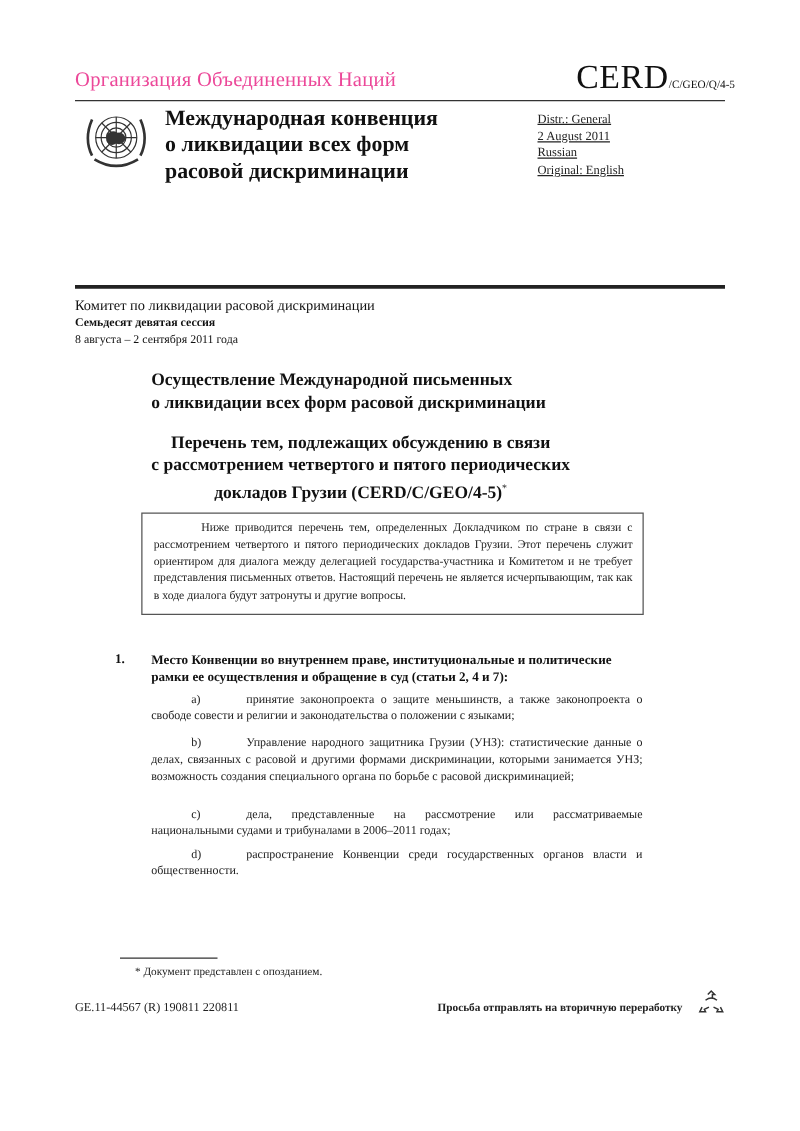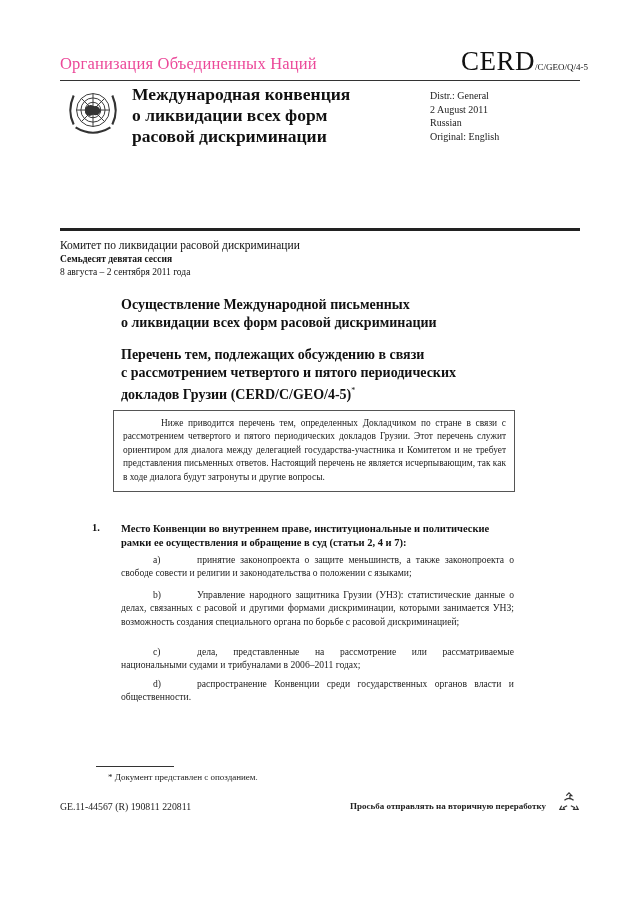--- a/index.html
+++ b/index.html
@@ -5,28 +5,28 @@
   html, body { margin: 0; padding: 0; background: #ffffff; }
   body { width: 640px; height: 905px; position: relative; overflow: hidden; font-family: "Liberation Serif", "DejaVu Serif", serif; color: #111; }
   .abs { position: absolute; }
   .org-name { left: 60px; top: 54px; font-size: 16.5px; letter-spacing: 0.2px; color: #ec4899; }
   .symbol { right: 52px; top: 46px; white-space: nowrap; }
   .symbol .big { font-size: 27px; letter-spacing: 0.5px; }
   .symbol .small { font-size: 9px; }
   .rule-top { left: 60px; top: 80px; width: 520px; height: 0; border-top: 1.5px solid #333; }
   .emblem { left: 64px; top: 82px; width: 58px; height: 58px; }
   .conv-title { left: 132px; top: 84px; font-size: 17.5px; font-weight: bold; line-height: 21px; }
-  .distr { left: 430px; top: 89px; font-size: 10px; line-height: 13.5px; color: #222; }
+  .distr { left: 430px; top: 89px; font-size: 10px; line-height: 13.5px; color: #222; text-decoration: underline; }
   .rule-thick { left: 60px; top: 228px; width: 520px; height: 3px; background: #222; }
   .committee { left: 60px; top: 238px; }
   .committee .c1 { font-size: 11.5px; font-weight: normal; line-height: 15px; }
   .committee .c2 { font-size: 9.5px; font-weight: bold; line-height: 13px; }
   .committee .c3 { font-size: 9.5px; line-height: 13px; }
   .heading1 { left: 121px; top: 296px; font-size: 14px; font-weight: bold; line-height: 18px; }
-  .heading2 { left: 121px; top: 346px; font-size: 14px; font-weight: bold; line-height: 18px; }
+  .heading2 { left: 121px; top: 346px; font-size: 14px; font-weight: bold; line-height: 18px; text-align: center; }
   .heading2 sup { font-size: 8px; font-weight: normal; vertical-align: super; }
   .notebox { left: 113px; top: 410px; width: 402px; border: 1px solid #555; padding: 6px 8px 7px 9px; box-sizing: border-box; font-size: 9.4px; line-height: 13.4px; text-align: justify; color: #222; }
   .notebox p { margin: 0; text-indent: 38px; }
   .sec-num { left: 92px; top: 522px; font-size: 10.5px; font-weight: bold; }
   .sec-title { left: 121px; top: 522px; font-size: 10.5px; font-weight: bold; line-height: 14px; width: 400px; }
   .item { left: 121px; width: 393px; font-size: 9.6px; line-height: 13.4px; text-align: justify; color: #222; }
   .item .lbl { display: inline-block; width: 44px; padding-left: 32px; }
   .fn-rule { left: 96px; top: 766px; width: 78px; height: 0; border-top: 1px solid #333; }
   .footnote { left: 108px; top: 772px; font-size: 9px; color: #222; }
   .job { left: 60px; top: 801px; font-size: 9.8px; color: #222; }

